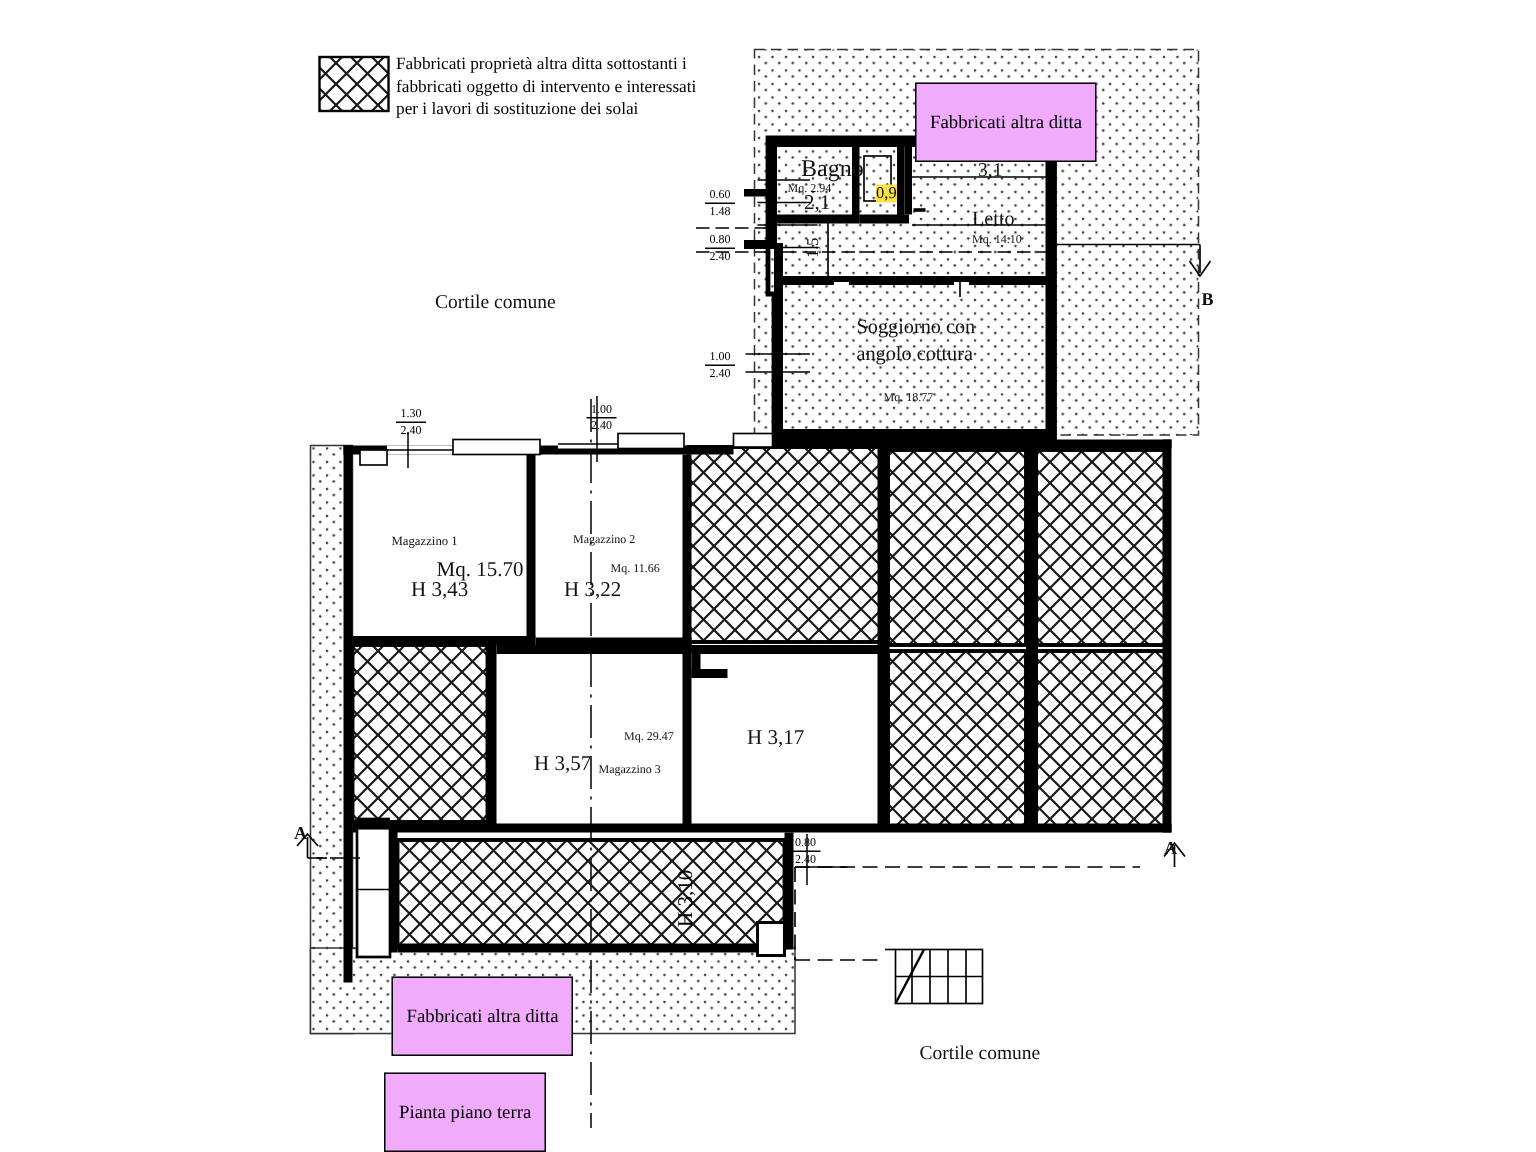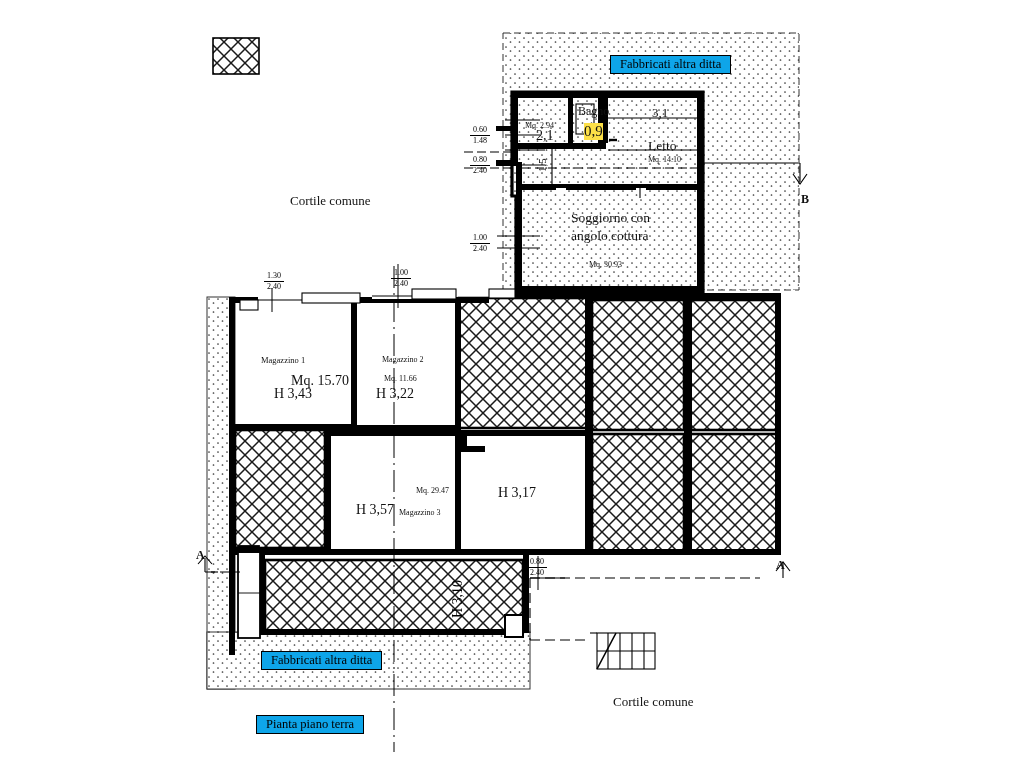--- a/index.html
+++ b/index.html
@@ -2,22 +2,22 @@
 <html><head>
 <meta charset="utf-8">
 <style>
   html,body{margin:0;padding:0;background:#ffffff;}
   body{width:1024px;height:768px;overflow:hidden;
        font-family:"Liberation Serif", serif;color:#000;}
   #plan{position:relative;width:1024px;height:768px;background:#fff;}
   svg{display:block;}
   .lbl{position:absolute;font-family:"Liberation Serif",serif;color:#111;white-space:nowrap;}
   .legend-txt{position:absolute;left:264px;top:36px;width:240px;font-size:11.5px;line-height:15px;}
-  .boxlabel{position:absolute;border:1px solid #000;background:#0ea5e9;
-            font-size:12.5px;padding:1px 9px;text-align:center;}
+  .boxlabel{position:absolute;border:1px solid #000;background:#f0abfc;
+            font-size:12.5px;padding:18px 9px;text-align:center;}
   .dimfrac{position:absolute;text-align:center;font-size:8px;line-height:9.5px;}
   .dimfrac .top{border-bottom:1px solid #000;padding:0 3px;}
   .dimfrac .bot{padding:0 3px;text-align:right;}
   .vtext{position:absolute;font-size:13px;transform:rotate(-90deg);transform-origin:left top;}
 </style>
 </head>
 <body>
 
 <div id="plan">
 
@@ -216,55 +216,60 @@
       <line x1="597" y1="651" x2="655" y2="651"></line>
       <line x1="597" y1="669" x2="616" y2="633" stroke-width="1.6"></line>
       <line x1="590" y1="633" x2="597" y2="633"></line>
     </g>
 
     <g>
       <rect x="213" y="38" width="46" height="36" fill="url(#crossHatch)" stroke="#000" stroke-width="1.6"></rect>
     </g>
   </svg>
 
+  <div class="legend-txt">
+    <div>Fabbricati proprietà altra ditta sottostanti i</div>
+    <div>fabbricati oggetto di intervento e interessati</div>
+    <div>per i lavori di sostituzione dei solai</div>
+  </div>
 
   <div class="boxlabel" style="left:610px;top:55px;">Fabbricati altra ditta</div>
   <div class="boxlabel" style="left:261px;top:651px;">Fabbricati altra ditta</div>
   <div class="boxlabel" style="left:256px;top:715px;">Pianta piano terra</div>
 
   <div class="lbl" style="left:290px;top:193px;font-size:13px;">Cortile comune</div>
   <div class="lbl" style="left:613px;top:694px;font-size:13px;">Cortile comune</div>
 
-  <div class="lbl" style="left:534px;top:104px;font-size:12px;margin-left:44px;">Bagno</div>
+  <div class="lbl" style="left:534px;top:104px;font-size:16px;">Bagno</div>
   <div class="lbl" style="left:525px;top:121px;font-size:8px;">Mq. 2.94</div>
 
   <div class="lbl" style="left:648px;top:138px;font-size:13.5px;">Letto</div>
   <div class="lbl" style="left:648px;top:155px;font-size:8px;">Mq. 14.10</div>
 
   <div class="lbl" style="left:571px;top:210px;font-size:13.5px;">Soggiorno con</div>
   <div class="lbl" style="left:571px;top:228px;font-size:13.5px;">angolo cottura</div>
-  <div class="lbl" style="left:589px;top:260px;font-size:8px;">Mq. 30.93</div>
+  <div class="lbl" style="left:589px;top:260px;font-size:8px;">Mq. 18.77</div>
 
   <div class="lbl" style="left:261px;top:355px;font-size:8.5px;">Magazzino 1</div>
   <div class="lbl" style="left:291px;top:373px;font-size:14px;">Mq. 15.70</div>
 
   <div class="lbl" style="left:382px;top:355px;font-size:8px;">Magazzino 2</div>
-  <div class="lbl" style="left:384px;top:374px;font-size:8px;">Mq. 11.66</div>
+  <div class="lbl" style="left:407px;top:374px;font-size:8px;">Mq. 11.66</div>
 
   <div class="lbl" style="left:399px;top:472px;font-size:8px;margin-top:36px;">Magazzino 3</div>
   <div class="lbl" style="left:416px;top:486px;font-size:8px;">Mq. 29.47</div>
 
   <div class="lbl" style="left:274px;top:386px;font-size:14px;">H 3,43</div>
   <div class="lbl" style="left:376px;top:386px;font-size:14px;">H 3,22</div>
   <div class="lbl" style="left:356px;top:502px;font-size:14px;">H 3,57</div>
   <div class="lbl" style="left:498px;top:485px;font-size:14px;">H 3,17</div>
   <div class="vtext" style="left:450px;top:618px;font-size:14px;">H 3,10</div>
 
   <div class="lbl" style="left:536px;top:128px;font-size:14px;text-align:right;">2,1</div>
-  <div class="lbl" style="left:584px;top:123px;font-size:15px;background:#fde047;">0,9</div>
+  <div class="lbl" style="left:584px;top:123px;font-size:11px;background:#fde047;">0,9</div>
   <div class="lbl" style="left:652px;top:105px;font-size:13px;">3,1</div>
   <div class="vtext" style="left:536px;top:172px;font-size:11px;">1,5</div>
 
   <div class="dimfrac" style="left:470px;top:125px;">
     <div class="top">0.60</div>
     <div class="bot">1.48</div>
   </div>
   <div class="dimfrac" style="left:470px;top:155px;">
     <div class="top">0.80</div>
     <div class="bot">2.40</div>

